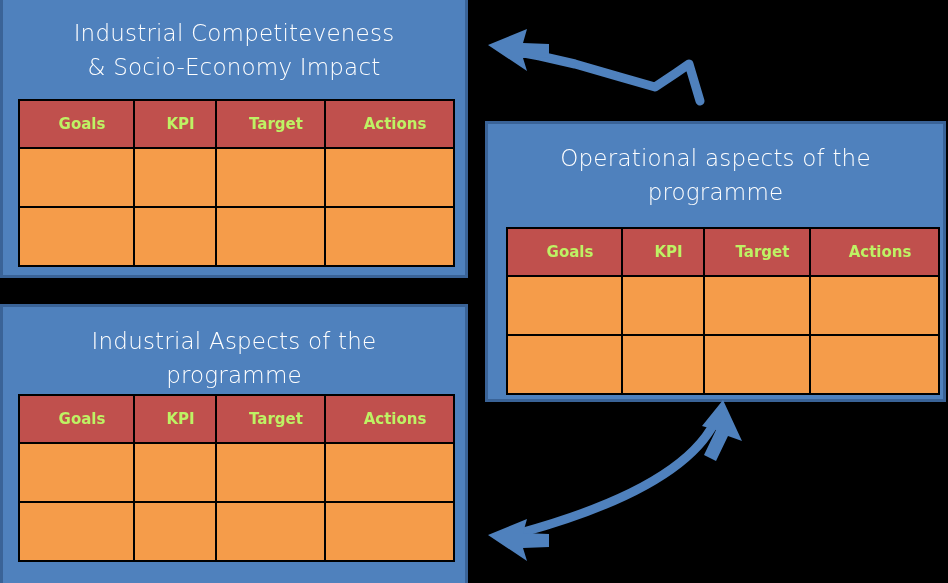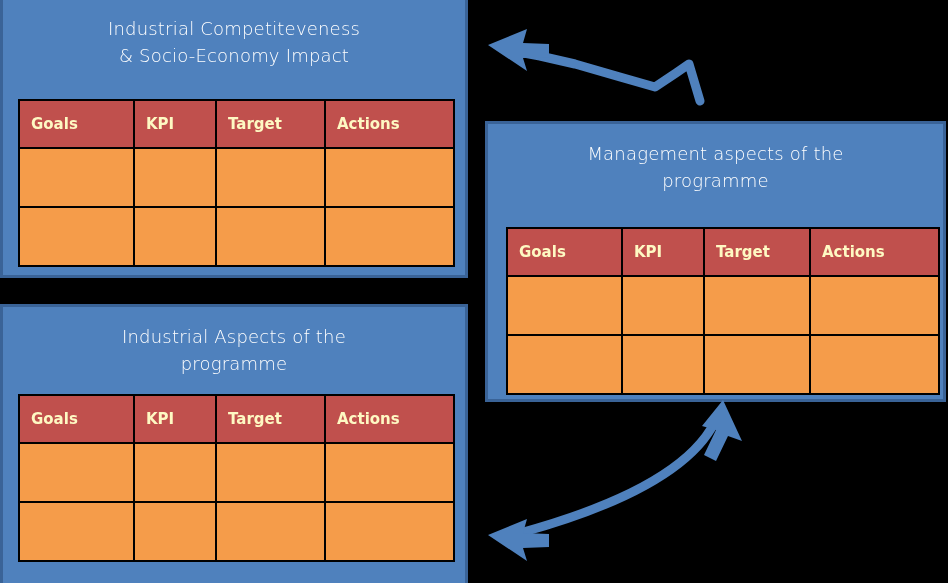--- a/index.html
+++ b/index.html
@@ -29,21 +29,21 @@
     background: #4F81BD;
     border: 3px solid #3A6397;
     box-sizing: border-box;
   }
 
   .panel-title {
     text-align: center;
     color: #FFFFFF;
     font-family: "DejaVu Sans", "Liberation Sans", sans-serif;
     font-weight: 300;
-    font-size: 18px;
+    font-size: 23px;
     line-height: 1.48;
     letter-spacing: 0.2px;
     padding: 0 12px;
     white-space: pre-line;
     user-select: none;
   }
 
   
   .kpi-table {
     position: absolute;
@@ -52,24 +52,24 @@
     border: 2px solid #000000;
     box-sizing: border-box;
   }
   .kpi-table td, .kpi-table th {
     border: 2px solid #000000;
     padding: 0;
     margin: 0;
   }
   .kpi-table thead th {
     background: #C0504D;
-    color: #fef9c3;
+    color: #bef264;
     font-weight: bold;
     font-size: 15px;
-    text-align: left;
+    text-align: center;
     padding: 0 0 0 11px;
     height: 46px;
     font-family: "DejaVu Sans", "Liberation Sans", sans-serif;
   }
   .kpi-table tbody td {
     background: #F59C4A;
     height: 57px;
   }
 
   
@@ -181,21 +181,21 @@
       <tr>
         <td></td>
         <td></td>
         <td></td>
         <td></td>
       </tr>
     </tbody>
   </table>
 
   <div class="panel" id="panel-operational">
-    <div class="panel-title">Management aspects of the
+    <div class="panel-title">Operational aspects of the
 programme</div>
   </div>
 
   <table class="kpi-table tbl-right" id="tbl-operational">
     <colgroup>
         <col class="c0">
         <col class="c1">
         <col class="c2">
         <col class="c3">
       </colgroup>

